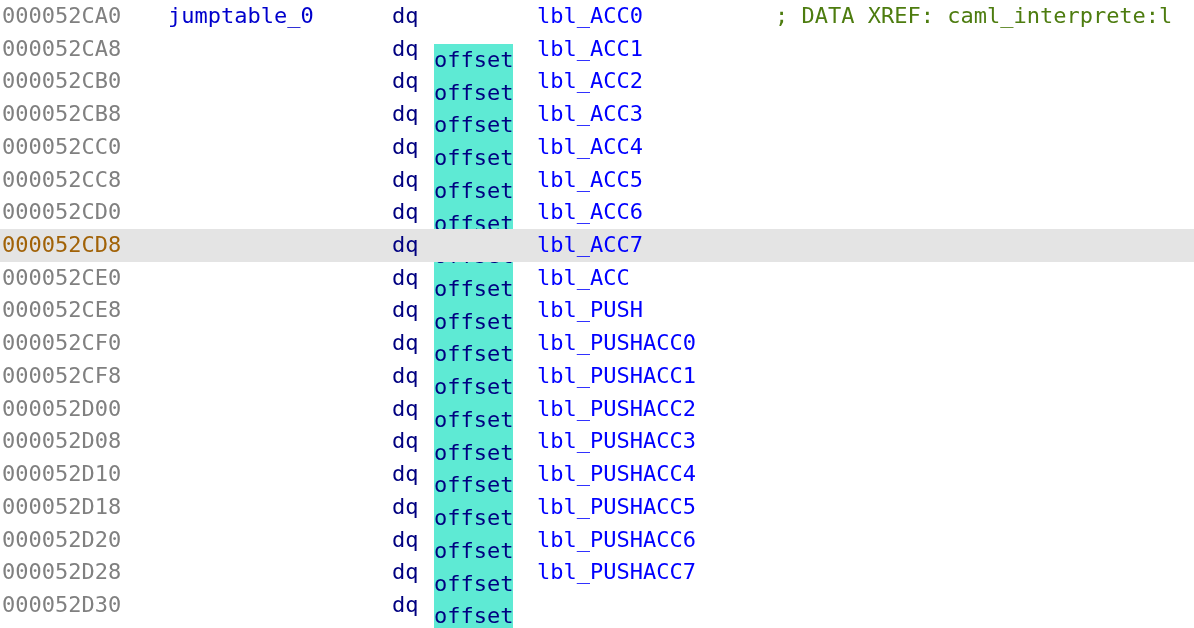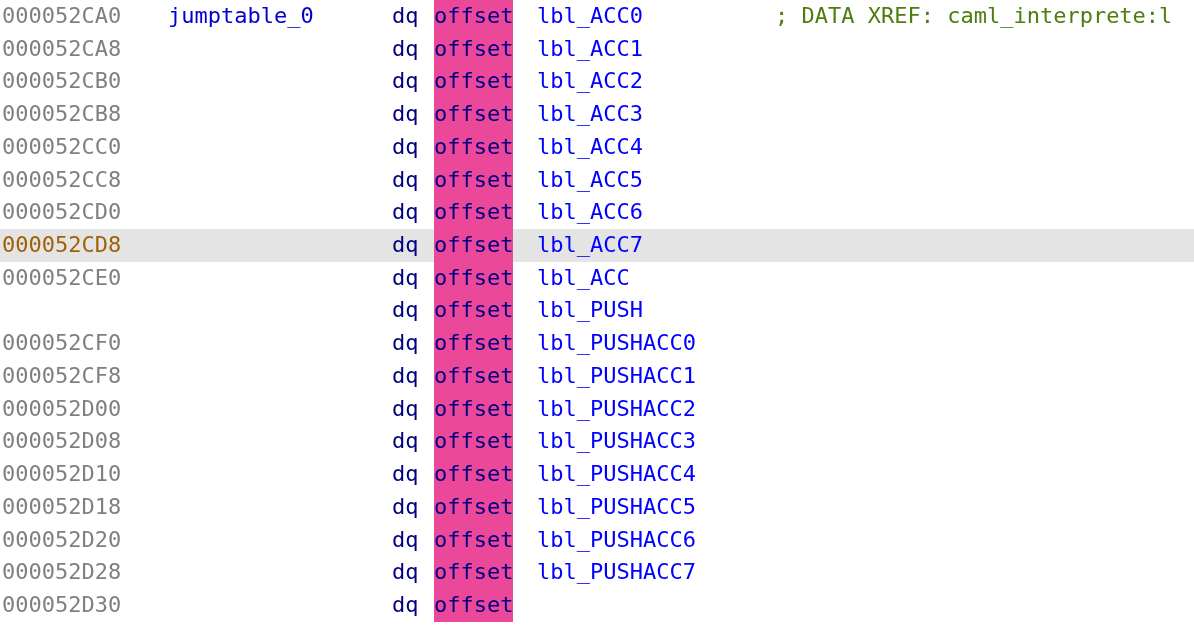--- a/index.html
+++ b/index.html
@@ -47,21 +47,22 @@
     color: #0000cc;
     margin-left: 20px;
   }
   .mnem {
     left: 392px;
     color: #000080;
   }
   .kw {
     left: 434px;
     color: #000080;
-    background: #ec4899;
+    background: #5eead4;
+    margin-top: 44px;
   }
   .operand {
     left: 537px;
     color: #0000ff;
   }
   .comment {
     left: 775px;
     color: #4d7c0f;
   }
 </style>
@@ -71,21 +72,21 @@
 <div id="disasm">
     <div class="line"><span class="seg addr">000052CA0</span><span class="seg name">jumptable_0</span><span class="seg mnem">dq</span><span class="seg kw">offset</span><span class="seg operand">lbl_ACC0</span><span class="seg comment">; DATA XREF: caml_interprete:l</span></div>
     <div class="line"><span class="seg addr">000052CA8</span><span class="seg mnem">dq</span><span class="seg kw">offset</span><span class="seg operand">lbl_ACC1</span></div>
     <div class="line"><span class="seg addr">000052CB0</span><span class="seg mnem">dq</span><span class="seg kw">offset</span><span class="seg operand">lbl_ACC2</span></div>
     <div class="line"><span class="seg addr">000052CB8</span><span class="seg mnem">dq</span><span class="seg kw">offset</span><span class="seg operand">lbl_ACC3</span></div>
     <div class="line"><span class="seg addr">000052CC0</span><span class="seg mnem">dq</span><span class="seg kw">offset</span><span class="seg operand">lbl_ACC4</span></div>
     <div class="line"><span class="seg addr">000052CC8</span><span class="seg mnem">dq</span><span class="seg kw">offset</span><span class="seg operand">lbl_ACC5</span></div>
     <div class="line"><span class="seg addr">000052CD0</span><span class="seg mnem">dq</span><span class="seg kw">offset</span><span class="seg operand">lbl_ACC6</span></div>
     <div class="line current"><span class="seg addr">000052CD8</span><span class="seg mnem">dq</span><span class="seg kw">offset</span><span class="seg operand">lbl_ACC7</span></div>
     <div class="line"><span class="seg addr">000052CE0</span><span class="seg mnem">dq</span><span class="seg kw">offset</span><span class="seg operand">lbl_ACC</span></div>
-    <div class="line"><span class="seg mnem">dq</span><span class="seg kw">offset</span><span class="seg operand">lbl_PUSH</span></div>
+    <div class="line"><span class="seg addr">000052CE8</span><span class="seg mnem">dq</span><span class="seg kw">offset</span><span class="seg operand">lbl_PUSH</span></div>
     <div class="line"><span class="seg addr">000052CF0</span><span class="seg mnem">dq</span><span class="seg kw">offset</span><span class="seg operand">lbl_PUSHACC0</span></div>
     <div class="line"><span class="seg addr">000052CF8</span><span class="seg mnem">dq</span><span class="seg kw">offset</span><span class="seg operand">lbl_PUSHACC1</span></div>
     <div class="line"><span class="seg addr">000052D00</span><span class="seg mnem">dq</span><span class="seg kw">offset</span><span class="seg operand">lbl_PUSHACC2</span></div>
     <div class="line"><span class="seg addr">000052D08</span><span class="seg mnem">dq</span><span class="seg kw">offset</span><span class="seg operand">lbl_PUSHACC3</span></div>
     <div class="line"><span class="seg addr">000052D10</span><span class="seg mnem">dq</span><span class="seg kw">offset</span><span class="seg operand">lbl_PUSHACC4</span></div>
     <div class="line"><span class="seg addr">000052D18</span><span class="seg mnem">dq</span><span class="seg kw">offset</span><span class="seg operand">lbl_PUSHACC5</span></div>
     <div class="line"><span class="seg addr">000052D20</span><span class="seg mnem">dq</span><span class="seg kw">offset</span><span class="seg operand">lbl_PUSHACC6</span></div>
     <div class="line"><span class="seg addr">000052D28</span><span class="seg mnem">dq</span><span class="seg kw">offset</span><span class="seg operand">lbl_PUSHACC7</span></div>
     <div class="line"><span class="seg addr">000052D30</span><span class="seg mnem">dq</span><span class="seg kw">offset</span></div>
   </div>

